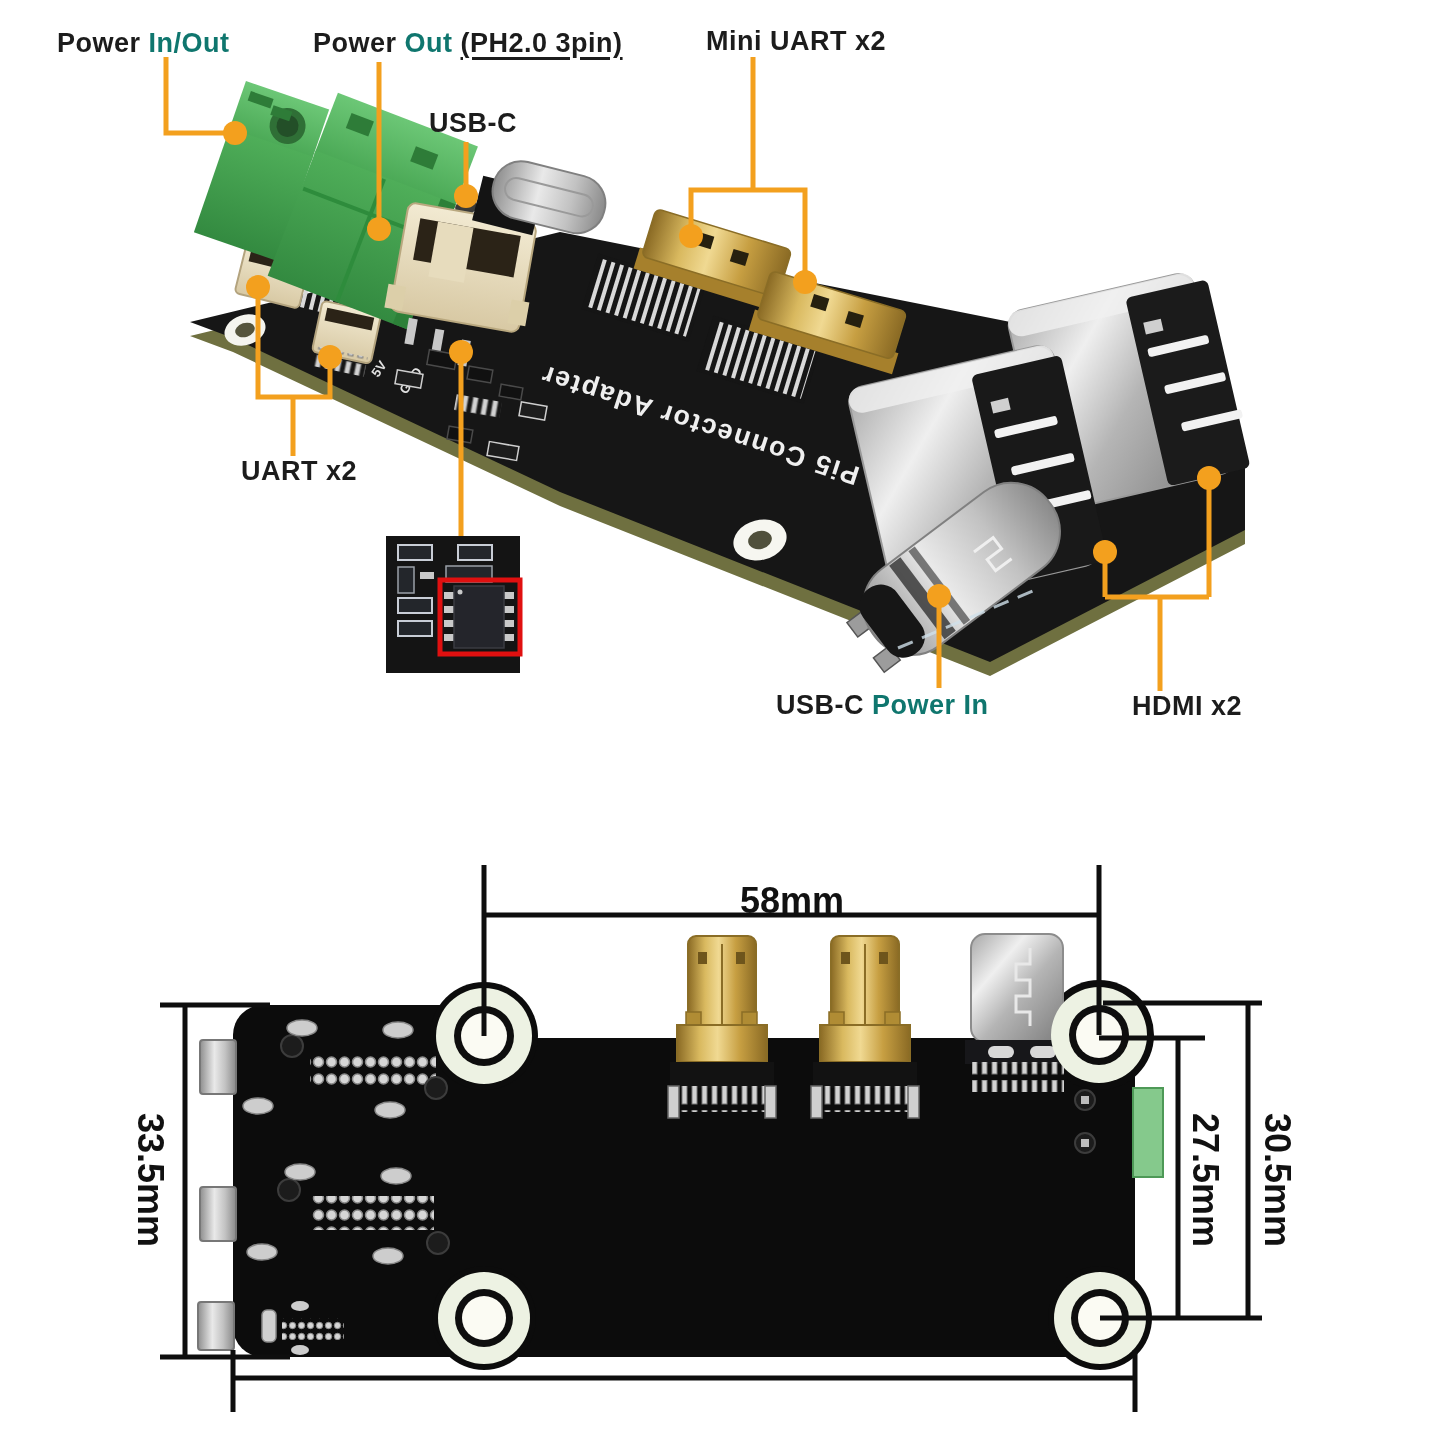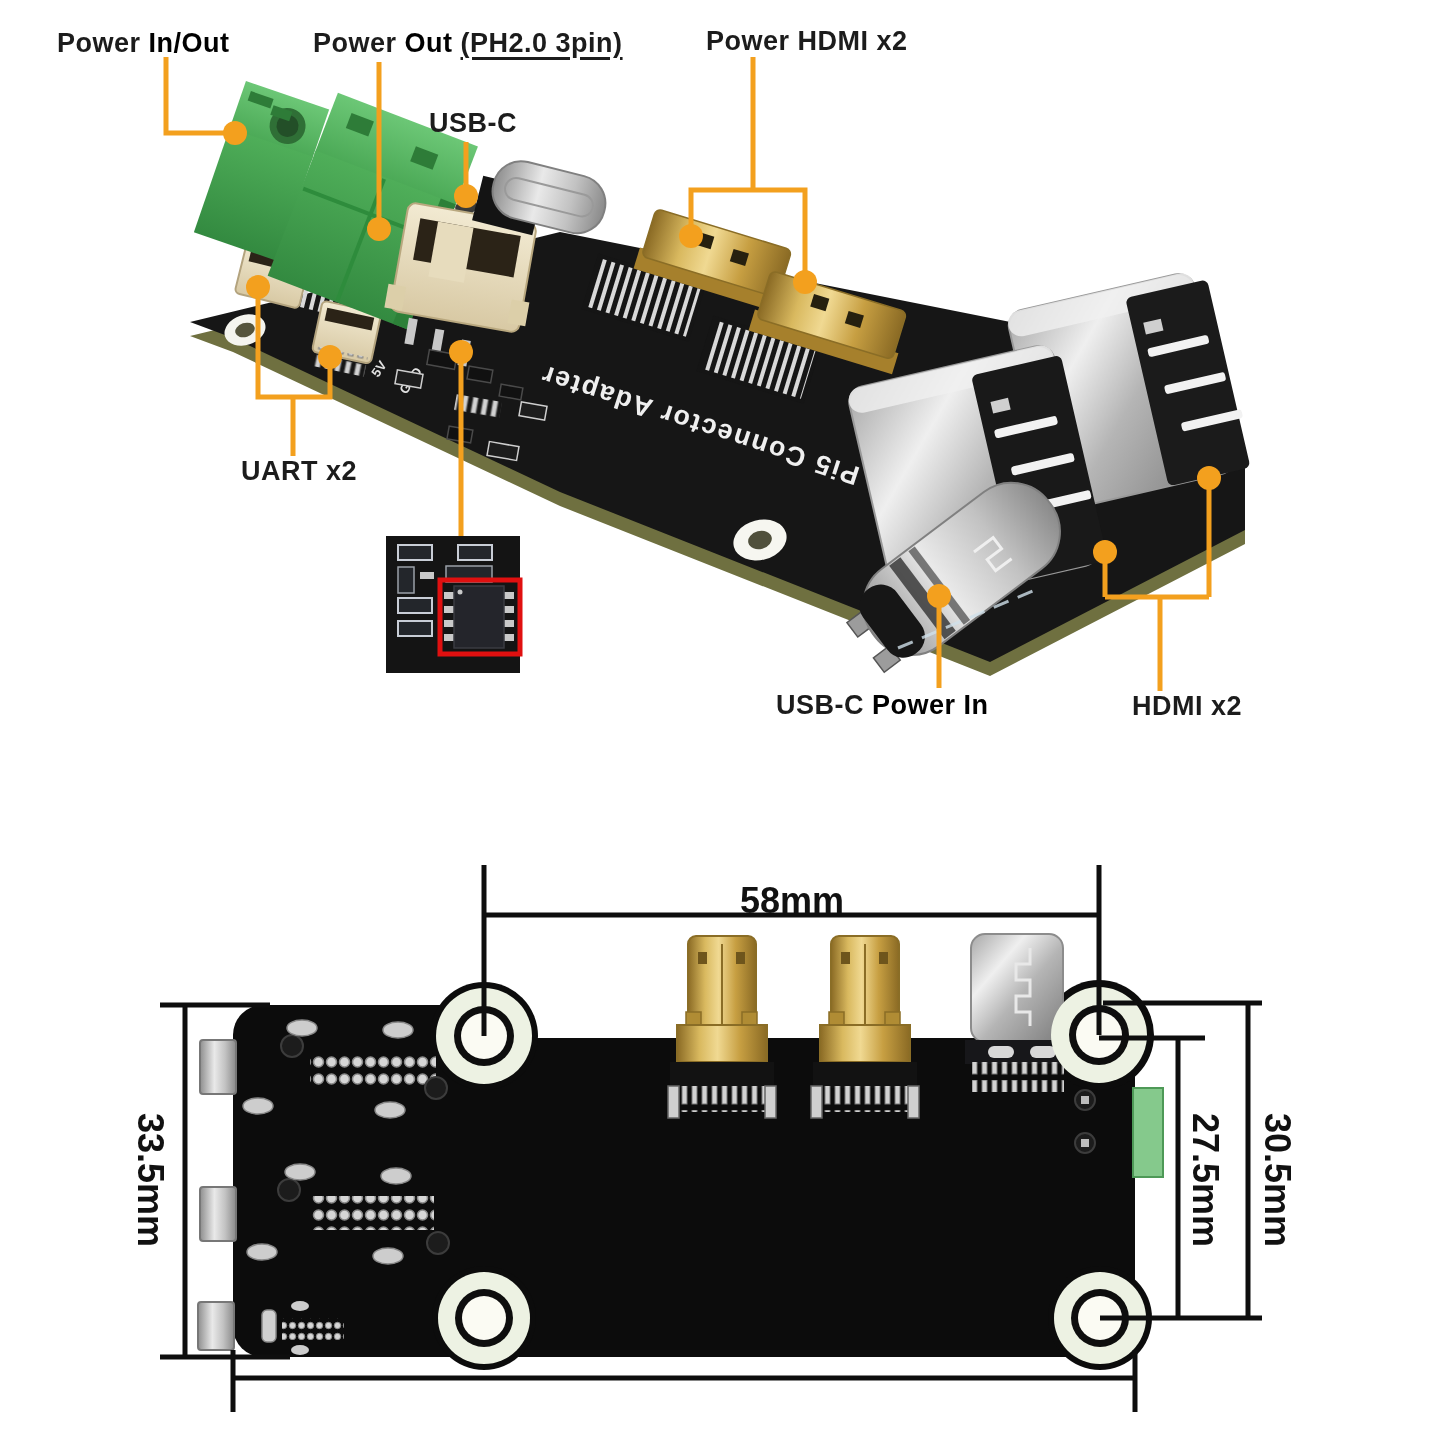--- a/index.html
+++ b/index.html
@@ -1,21 +1,21 @@
 <!DOCTYPE html>
 <html><head>
 <meta charset="utf-8">
 <style>
   html,body{margin:0;padding:0;background:#ffffff;}
   .canvas{position:relative;width:1445px;height:1445px;background:#fff;overflow:hidden;
           font-family:"Liberation Sans",sans-serif;}
   .scene-svg{position:absolute;left:0;top:0;z-index:1;}
   .lbl{position:absolute;z-index:3;font-weight:700;font-size:27px;color:#1c1c1c;
        white-space:nowrap;letter-spacing:.5px;}
-  .lbl .red{color:#000000;margin-top:24px;}
+  .lbl .red{color:#0f766e;margin-top:24px;}
   .lbl .u{text-decoration:underline;text-decoration-thickness:3px;text-underline-offset:5px;text-align:right;}
   .dim{position:absolute;z-index:3;font-weight:700;font-size:36px;color:#111;
        white-space:nowrap;text-align:center;}
   .dim.vert{transform:rotate(90deg);}
 </style>
 </head>
 <body>
 
 <div class="canvas">
 
@@ -355,21 +355,21 @@
   </g>
 </svg>
 
 <div class="lbl" style="left:57px;top:28px">
   <span>Power </span><span class="red">In/Out</span>
 </div>
 <div class="lbl" style="left:313px;top:28px">
   <span>Power </span><span class="red">Out </span><span class="u">(PH2.0 3pin)</span>
 </div>
 <div class="lbl" style="left:429px;top:108px">USB-C</div>
-<div class="lbl" style="left:706px;top:26px">Power HDMI x2</div>
+<div class="lbl" style="left:706px;top:26px">Mini UART x2</div>
 <div class="lbl" style="left:241px;top:456px">UART x2</div>
 <div class="lbl" style="left:776px;top:690px">
   <span>USB-C </span><span class="red">Power In</span>
 </div>
 <div class="lbl" style="left:1132px;top:691px">HDMI x2</div>
 
 <div class="dim" style="left:692px;top:880px;width:200px">58mm</div>
 <div class="dim vert" style="left:70px;top:1159px;width:160px;height:42px">33.5mm</div>
 <div class="dim vert" style="left:1125px;top:1159px;width:160px;height:42px">27.5mm</div>
 <div class="dim vert" style="left:1197px;top:1159px;width:160px;height:42px">30.5mm</div>

